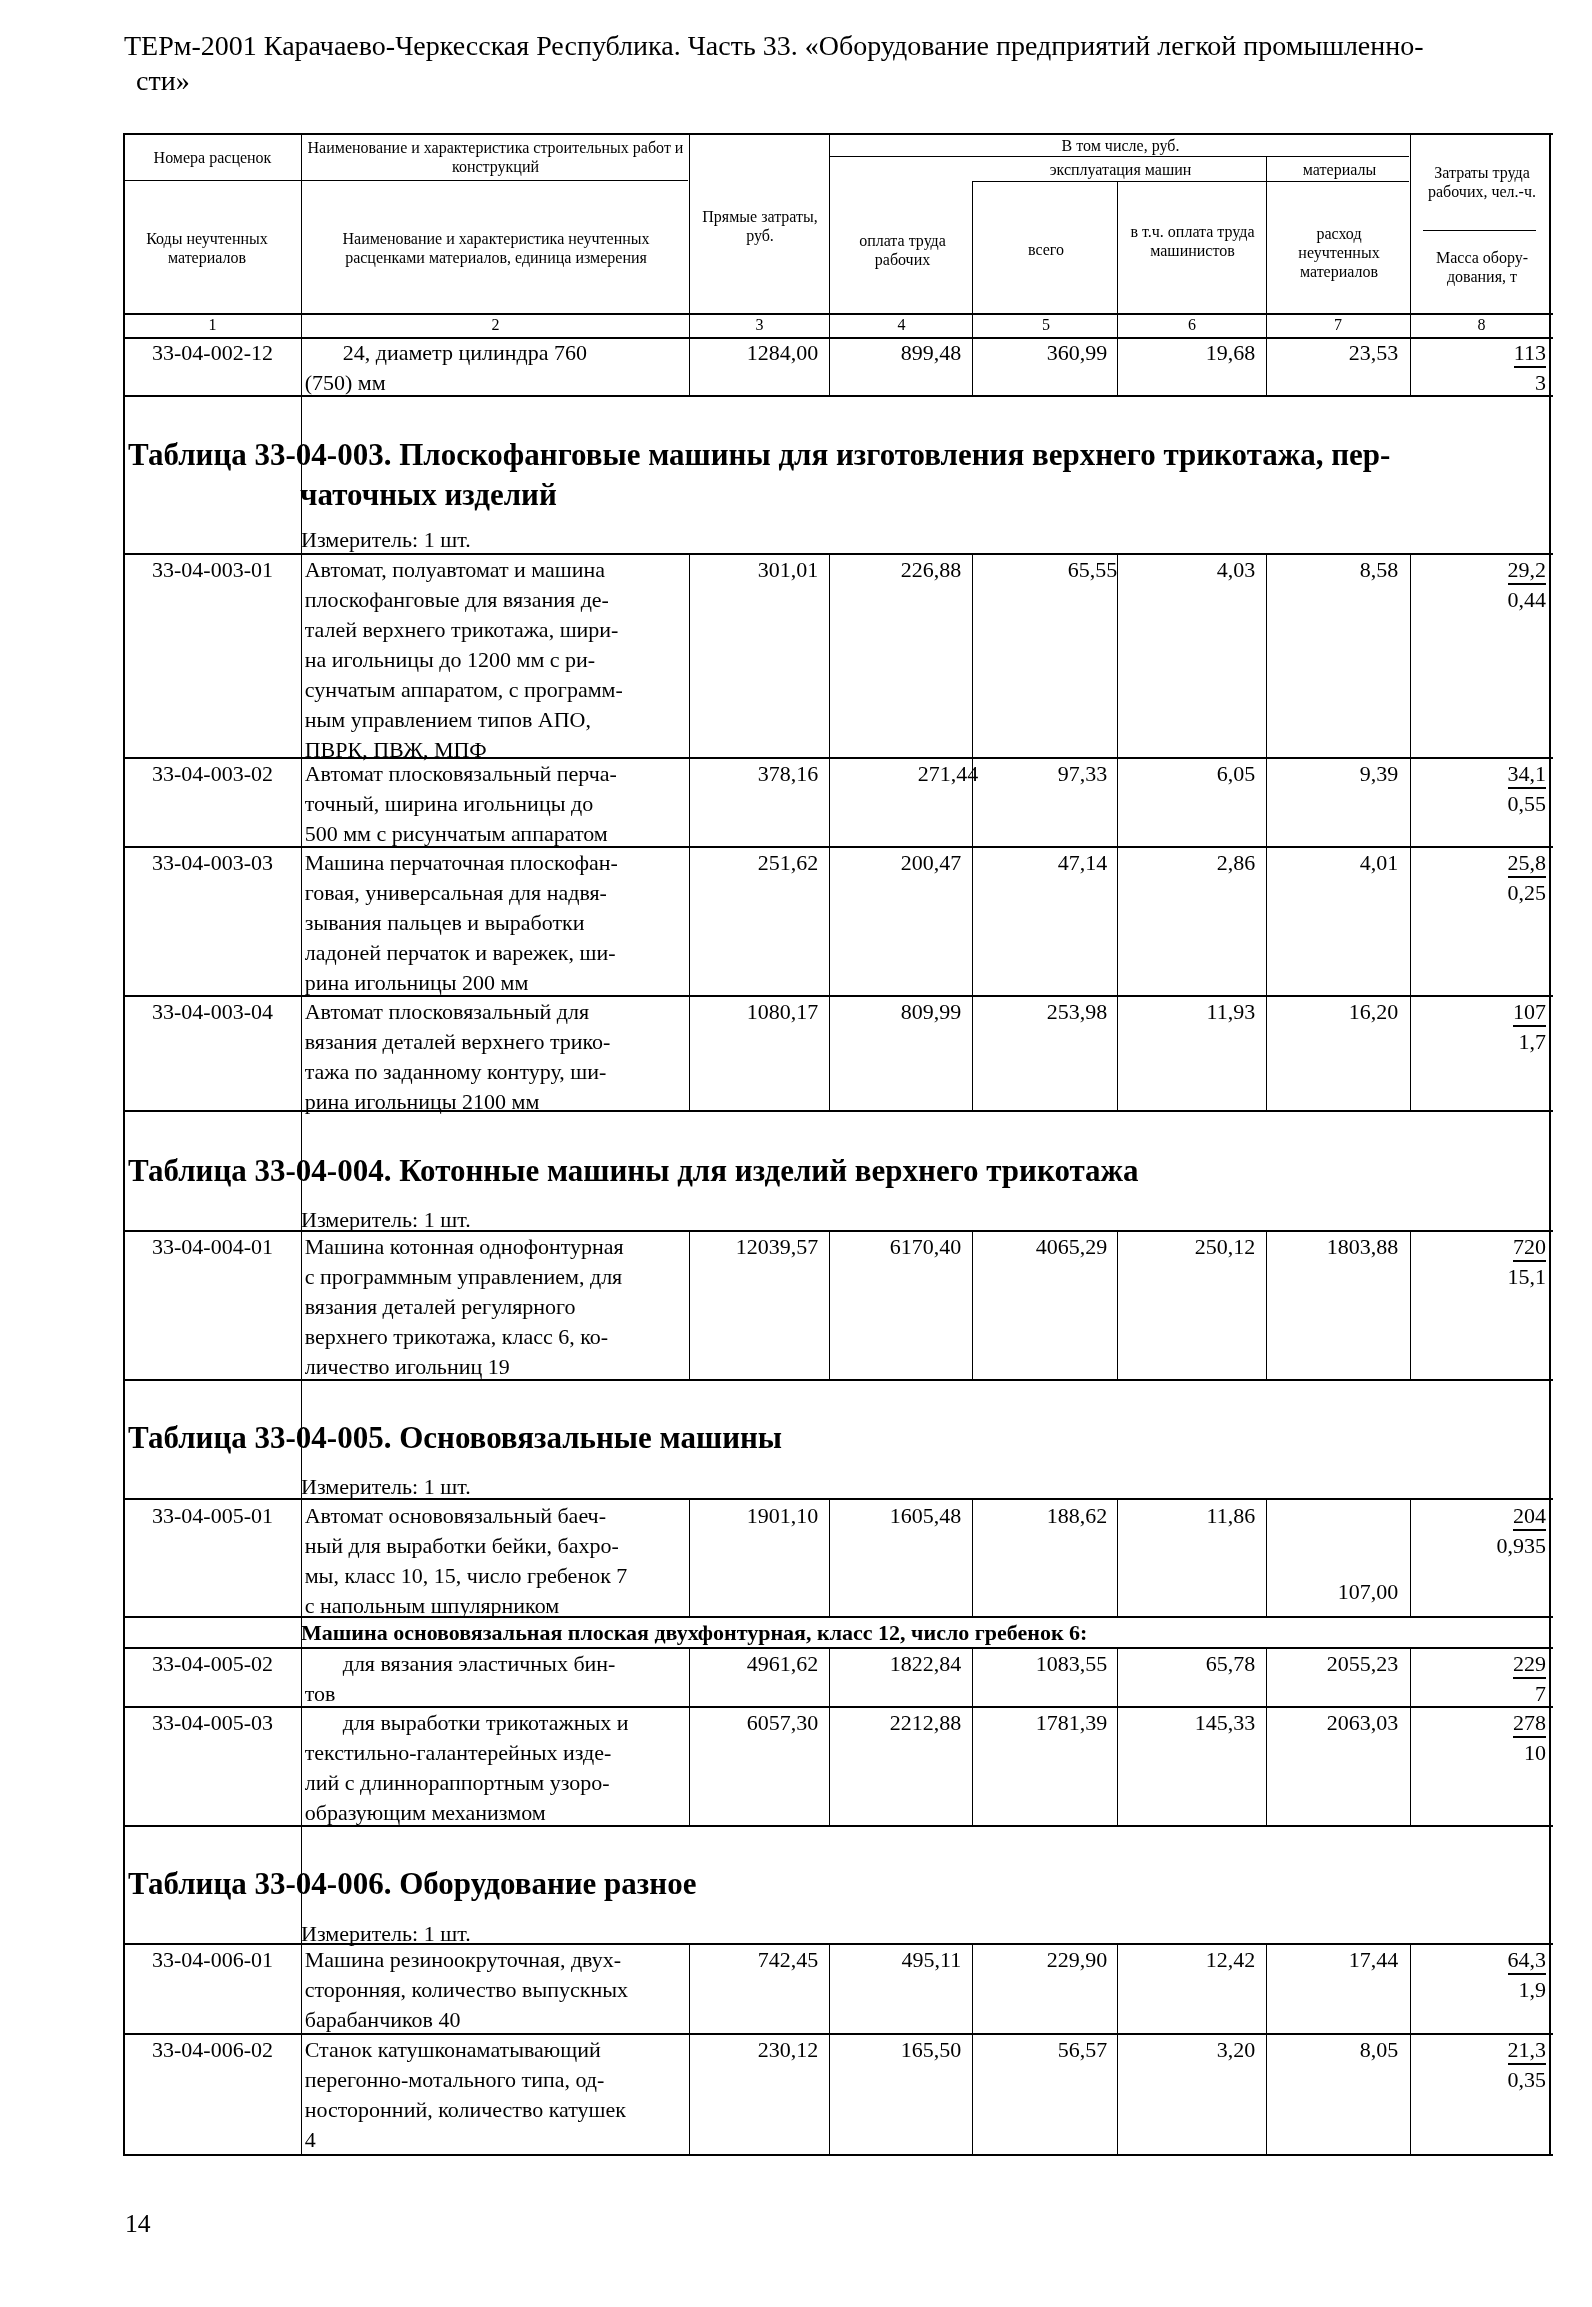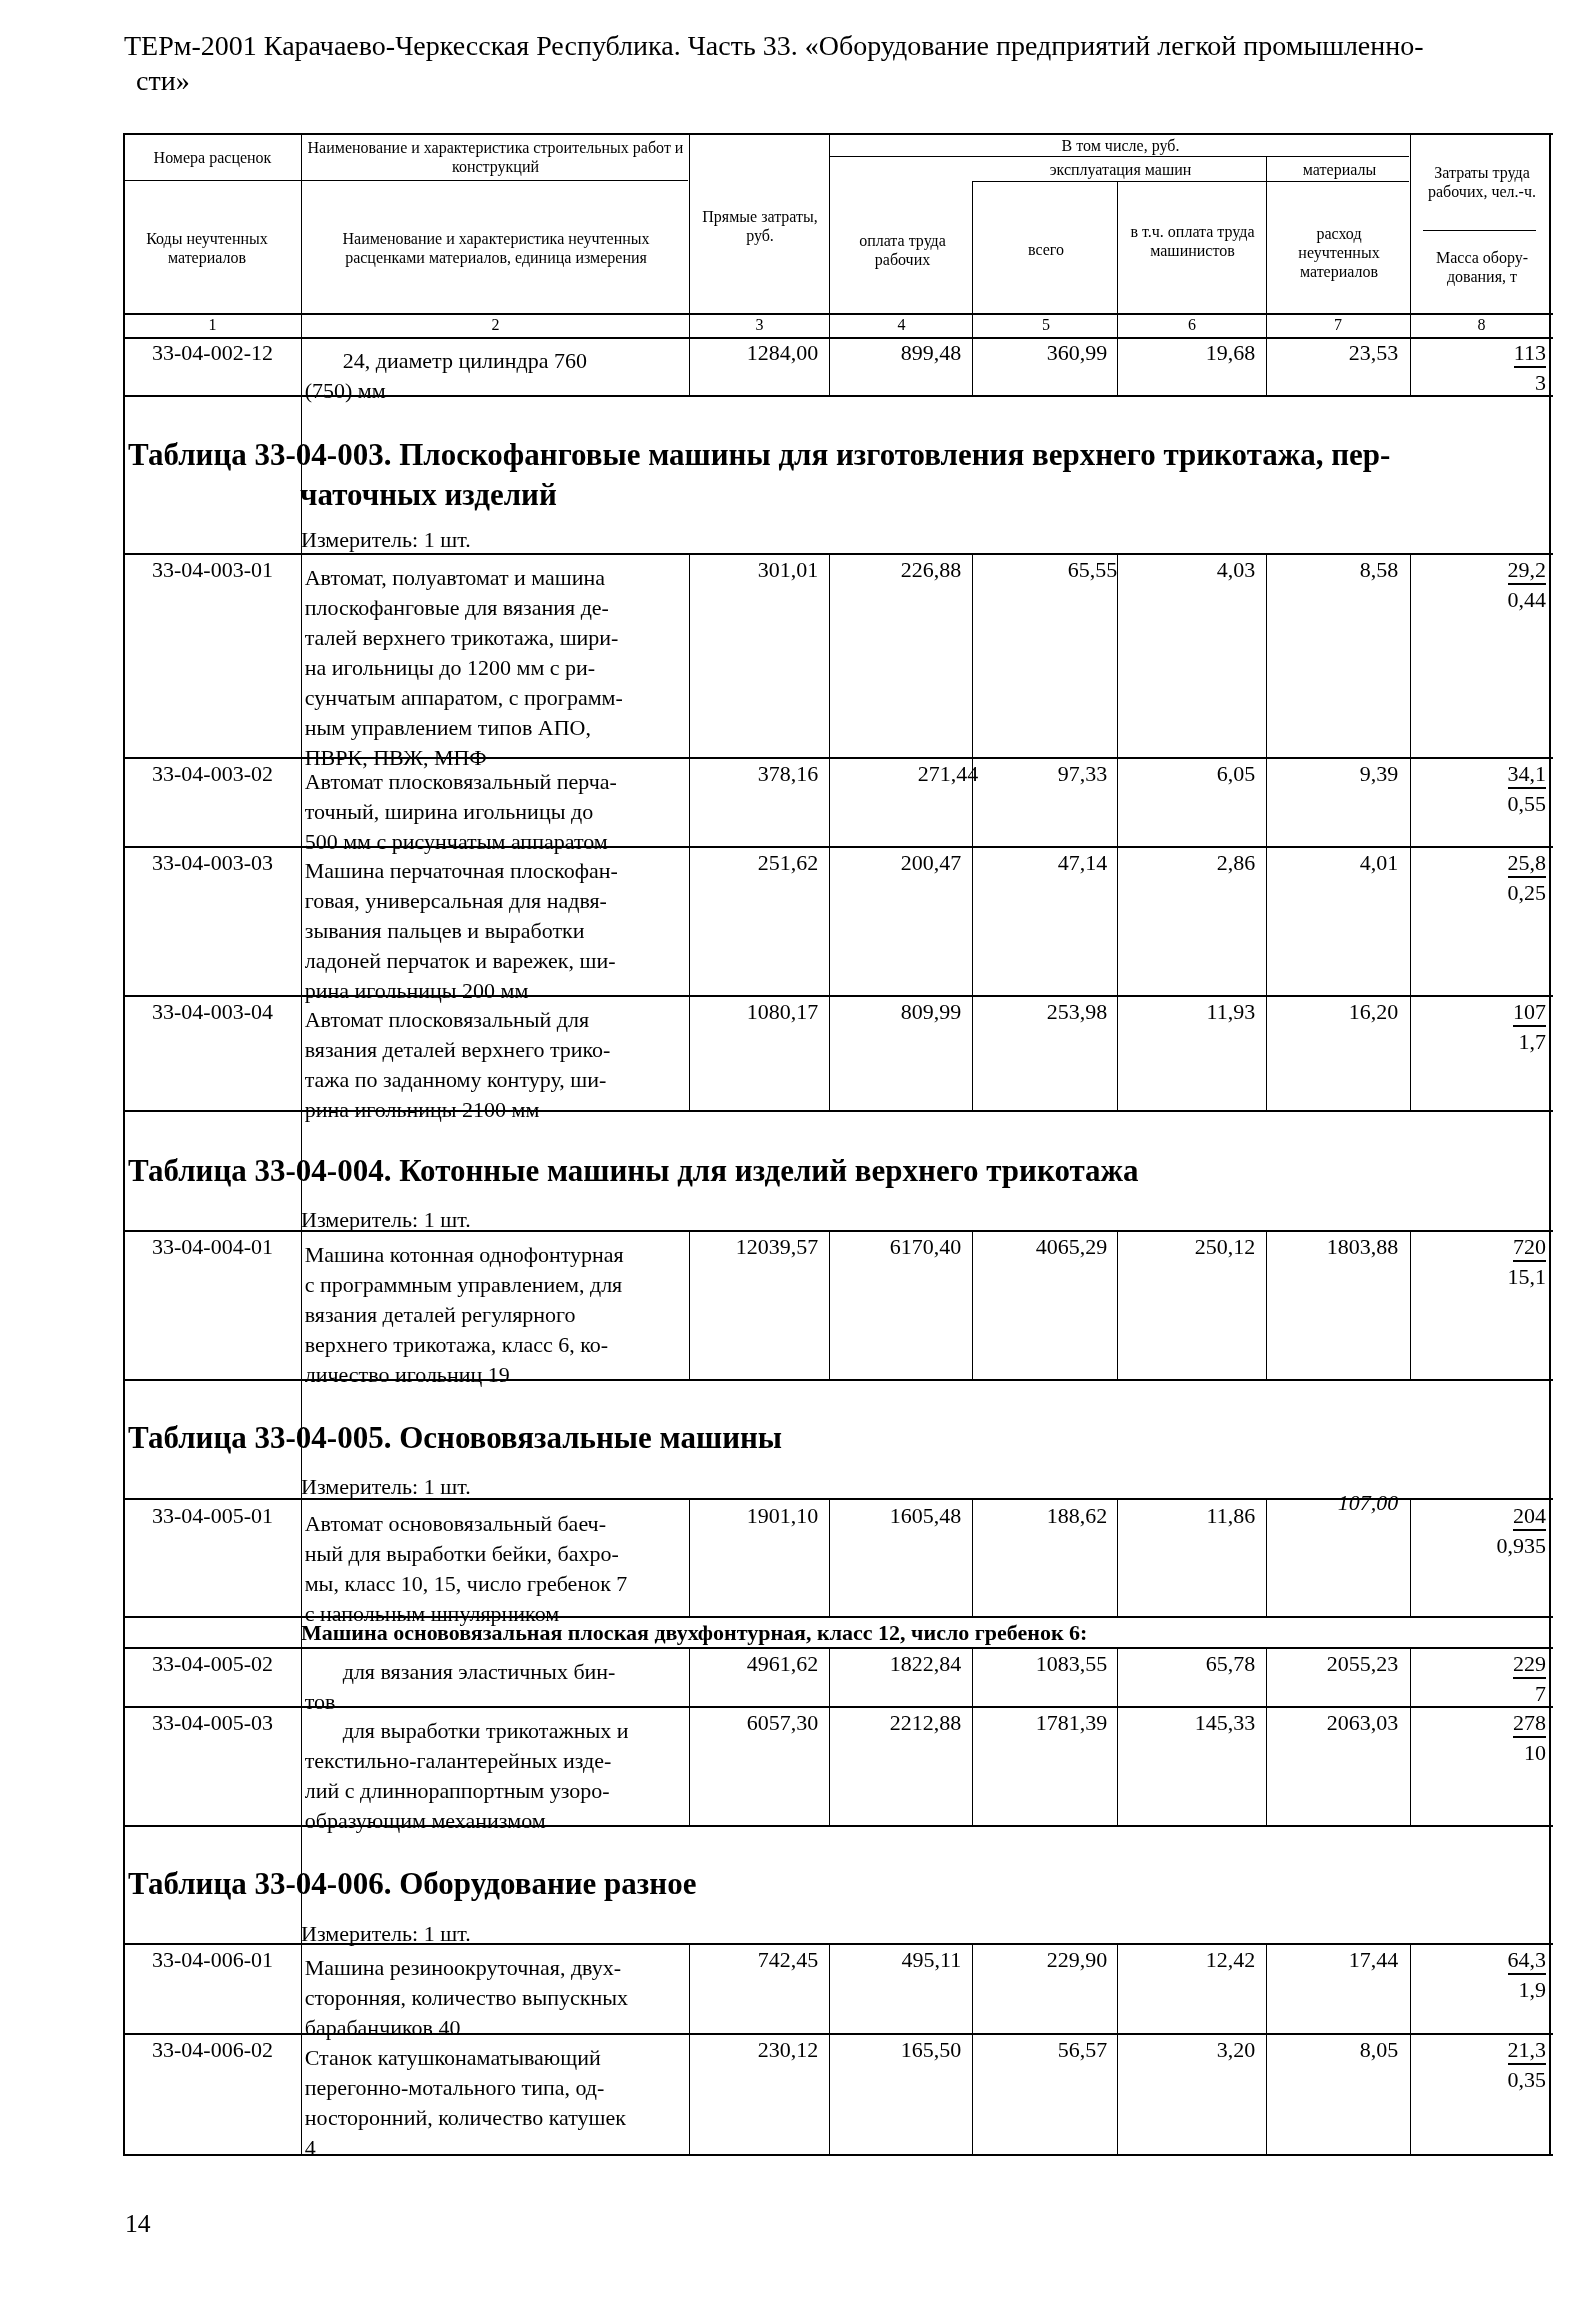--- a/index.html
+++ b/index.html
@@ -11,21 +11,21 @@
   .frame { position: absolute; left: 123px; top: 133px; width: 1428px; height: 2023px; border-left: 2px solid #000; border-right: 2px solid #000; }
   .hline { position: absolute; height: 0; border-top: 2px solid #000; }
   .hline.thin { border-top-width: 1.3px; }
   .vline { position: absolute; width: 0; border-left: 1.3px solid #000; }
 
   .hdr { position: absolute; font-size: 16px; line-height: 19px; text-align: center; display: flex; align-items: center; justify-content: center; }
   .colnum { position: absolute; font-size: 16px; line-height: 20px; text-align: center; }
 
   .cell { position: absolute; font-size: 22px; line-height: 30px; }
   .code { text-align: center; }
-  .desc { padding-left: 2.7px; white-space: pre-line; margin-top: 8px; }
+  .desc { padding-left: 2.7px; white-space: pre-line; }
   .desc.indent { text-indent: 38px; }
   .num { text-align: right; padding-right: 10.8px; }
   .frac { position: absolute; text-align: right; font-size: 22px; line-height: 30px; }
   .frac .top { display: inline-block; border-bottom: 2px solid #000; line-height: 27px; }
   .frac .bot { display: block; }
 
   .table-title { position: absolute; left: 128px; font-weight: bold; font-size: 31px; line-height: 40px; width: 1415px; }
   .table-title .l2 { display: block; padding-left: 172px; }
   .meter { position: absolute; left: 301px; font-size: 22px; line-height: 27px; }
   .subhead { position: absolute; left: 301px; font-weight: bold; font-size: 22px; line-height: 30px; }
@@ -238,21 +238,21 @@
 <div>
   <div class="cell code" style="left:125px;top:1501px;width:175px;">33-04-005-01</div>
   <div class="cell desc" style="left:302px;top:1501px;width:387px;">Автомат основовязальный баеч-
 ный для выработки бейки, бахро-
 мы, класс 10, 15, число гребенок 7
 с напольным шпулярником</div>
   <div class="cell num" style="left:690px;top:1501px;width:139px;">1901,10</div>
   <div class="cell num" style="left:831px;top:1501px;width:141px;">1605,48</div>
   <div class="cell num" style="left:974px;top:1501px;width:144px;">188,62</div>
   <div class="cell num" style="left:1118px;top:1501px;width:148px;">11,86</div>
-  <div class="cell num" style="left:1267px;top:1488px;width:142px;font-style:italic;">107,00</div>
+  <div class="cell num" style="left:1267px;top:1577px;width:142px;">107,00</div>
   <div class="frac" style="left:1411px;top:1501px;width:135px;">
     <span class="top">204</span>
     <span class="bot">0,935</span>
   </div>
 </div>
 <div class="hline" style="left:123px;top:1616px;width:1430px;"></div>
 <div class="subhead" style="top:1618px;">Машина основовязальная плоская двухфонтурная, класс 12, число гребенок 6:</div>
 <div class="hline" style="left:123px;top:1647px;width:1430px;"></div>
 
 <div class="vline" style="left:689px;top:1647px;height:179px;"></div>

